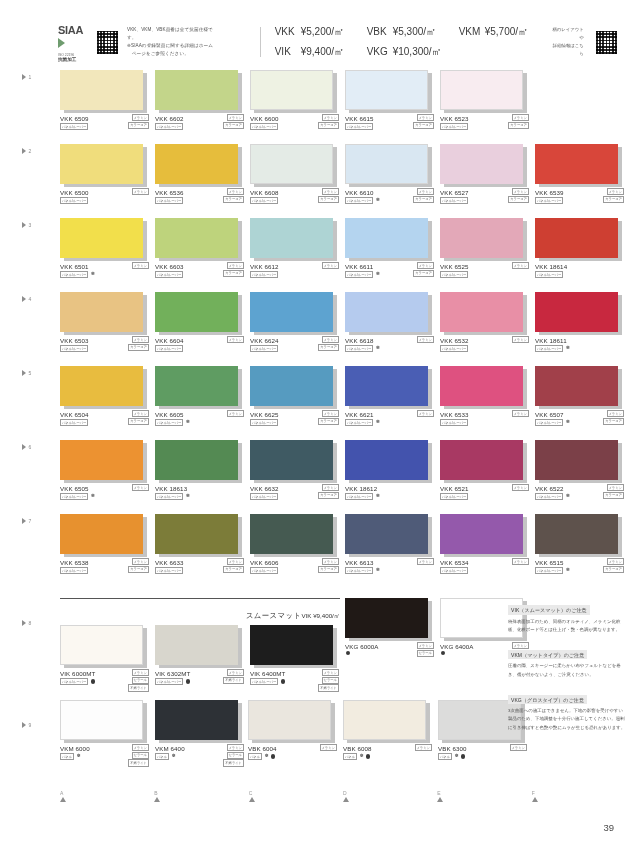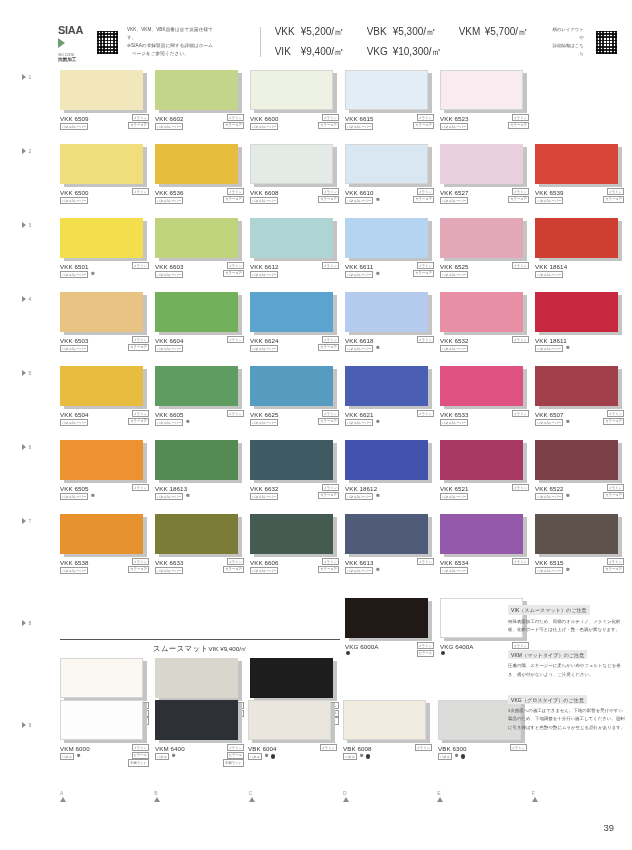--- a/index.html
+++ b/index.html
@@ -93,22 +93,22 @@
     position: absolute; right: 3px; top: -1px;
     display: flex; flex-direction: column; align-items: flex-end; gap: 0.6px;
   }
 
   
   .section-area { position: absolute; left: 0; width: 632px; }
   .sec {
     position: absolute;
   }
   .sec-head {
-    display: flex; align-items: flex-end; justify-content: center;
-    border-top: 0.8px solid #555; padding-top: 4px; margin-bottom: 4px; margin-top: 41px;
+    display: flex; align-items: flex-end; justify-content: flex-end;
+    border-top: 0.8px solid #555; padding-top: 12px; margin-bottom: 4px;
   }
   .sec-title { font-size: 7.4px; color: #333; letter-spacing: 0.4px; }
   .sec-price { font-size: 6.2px; color: #333; white-space: nowrap; }
   .sec-cells { display: flex; }
 
   
   .notes { position: absolute; left: 508px; top: 598px; width: 118px; }
   .note { margin-bottom: 9px; }
   .note-title {
     display: inline-block; background: #e9e9e9; color: #333;

